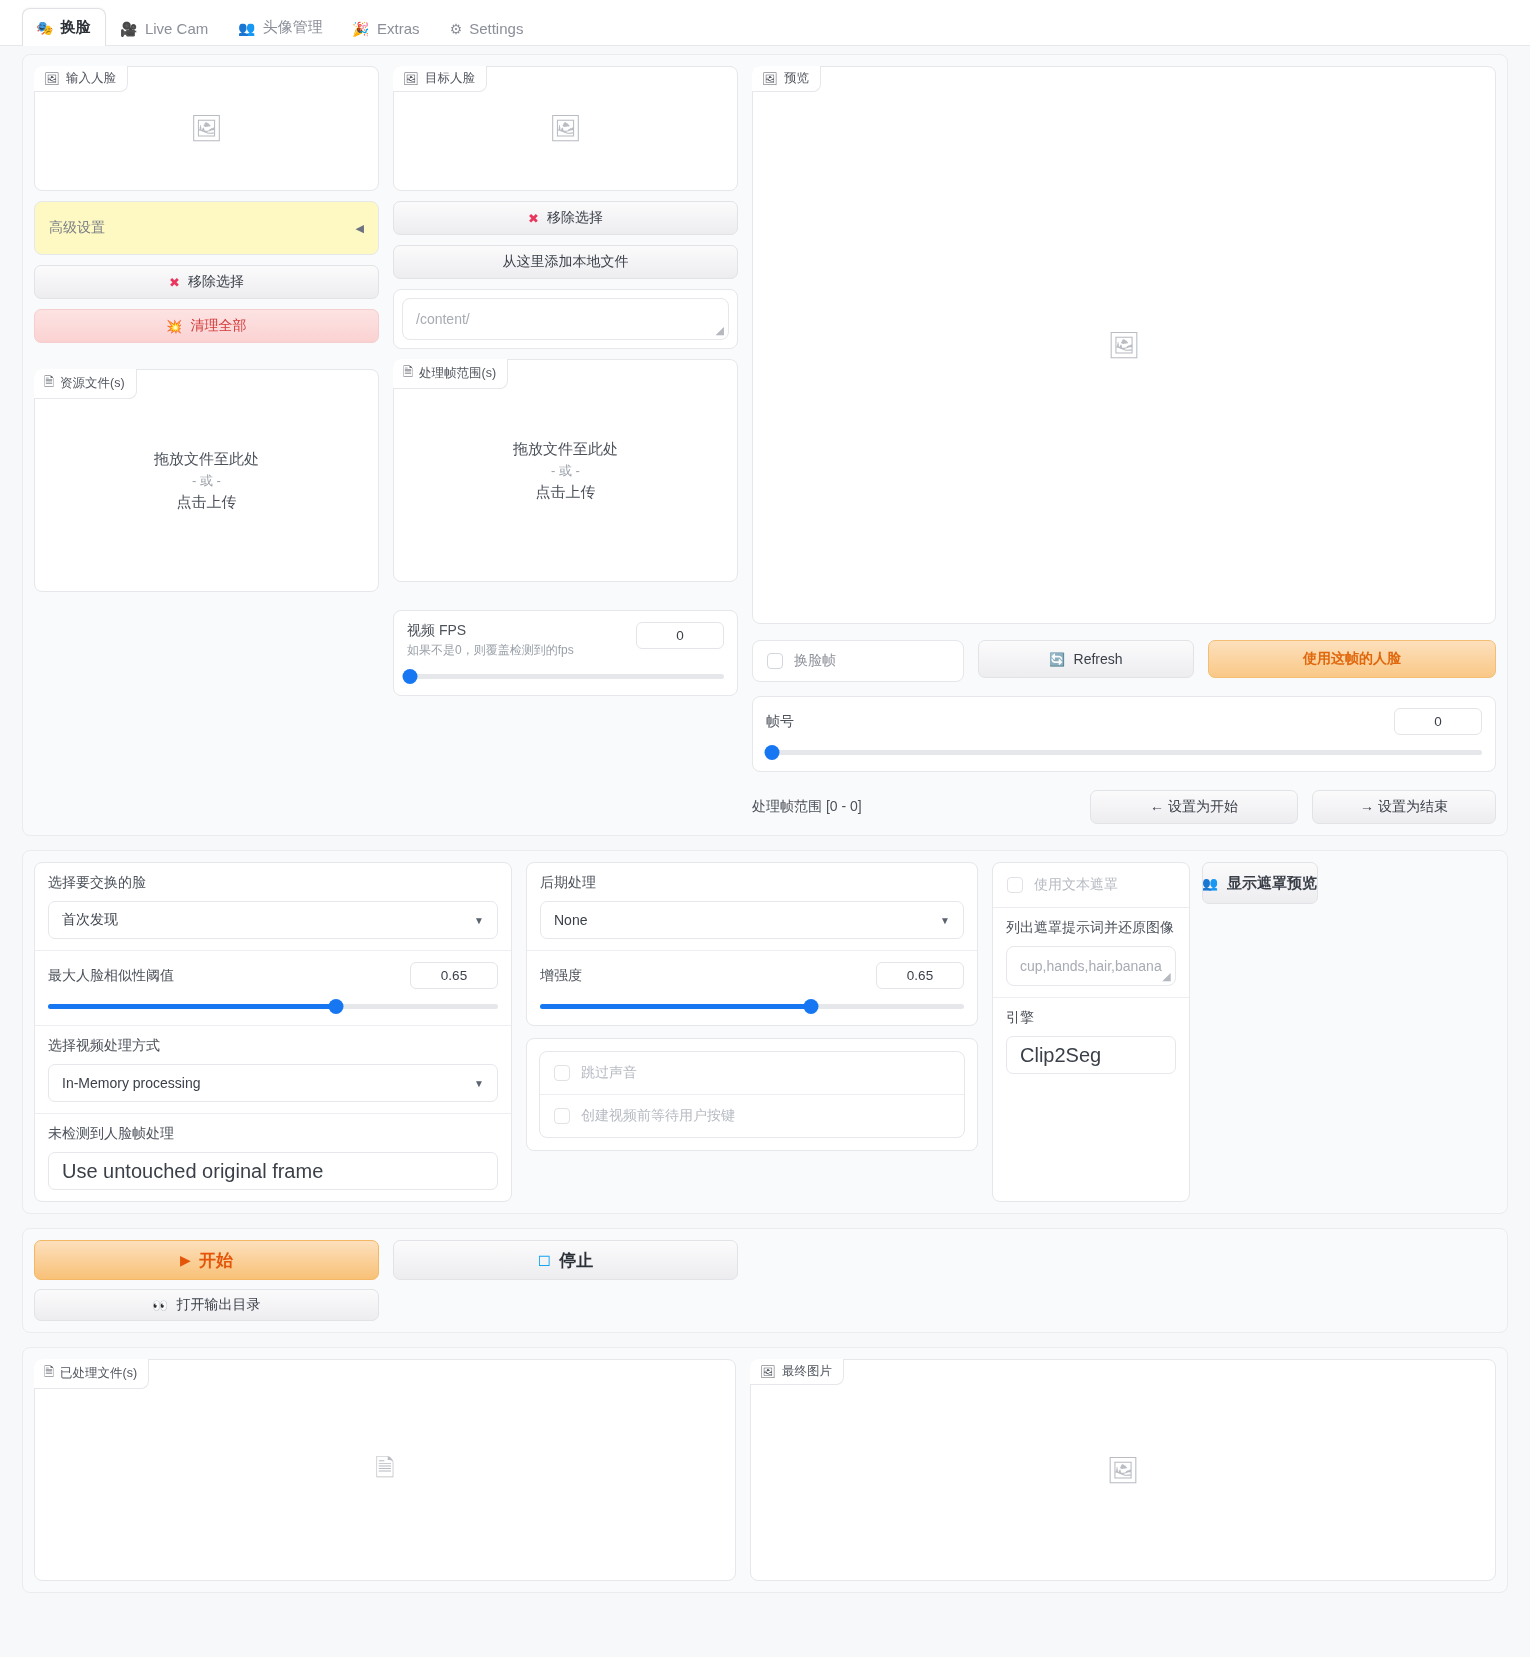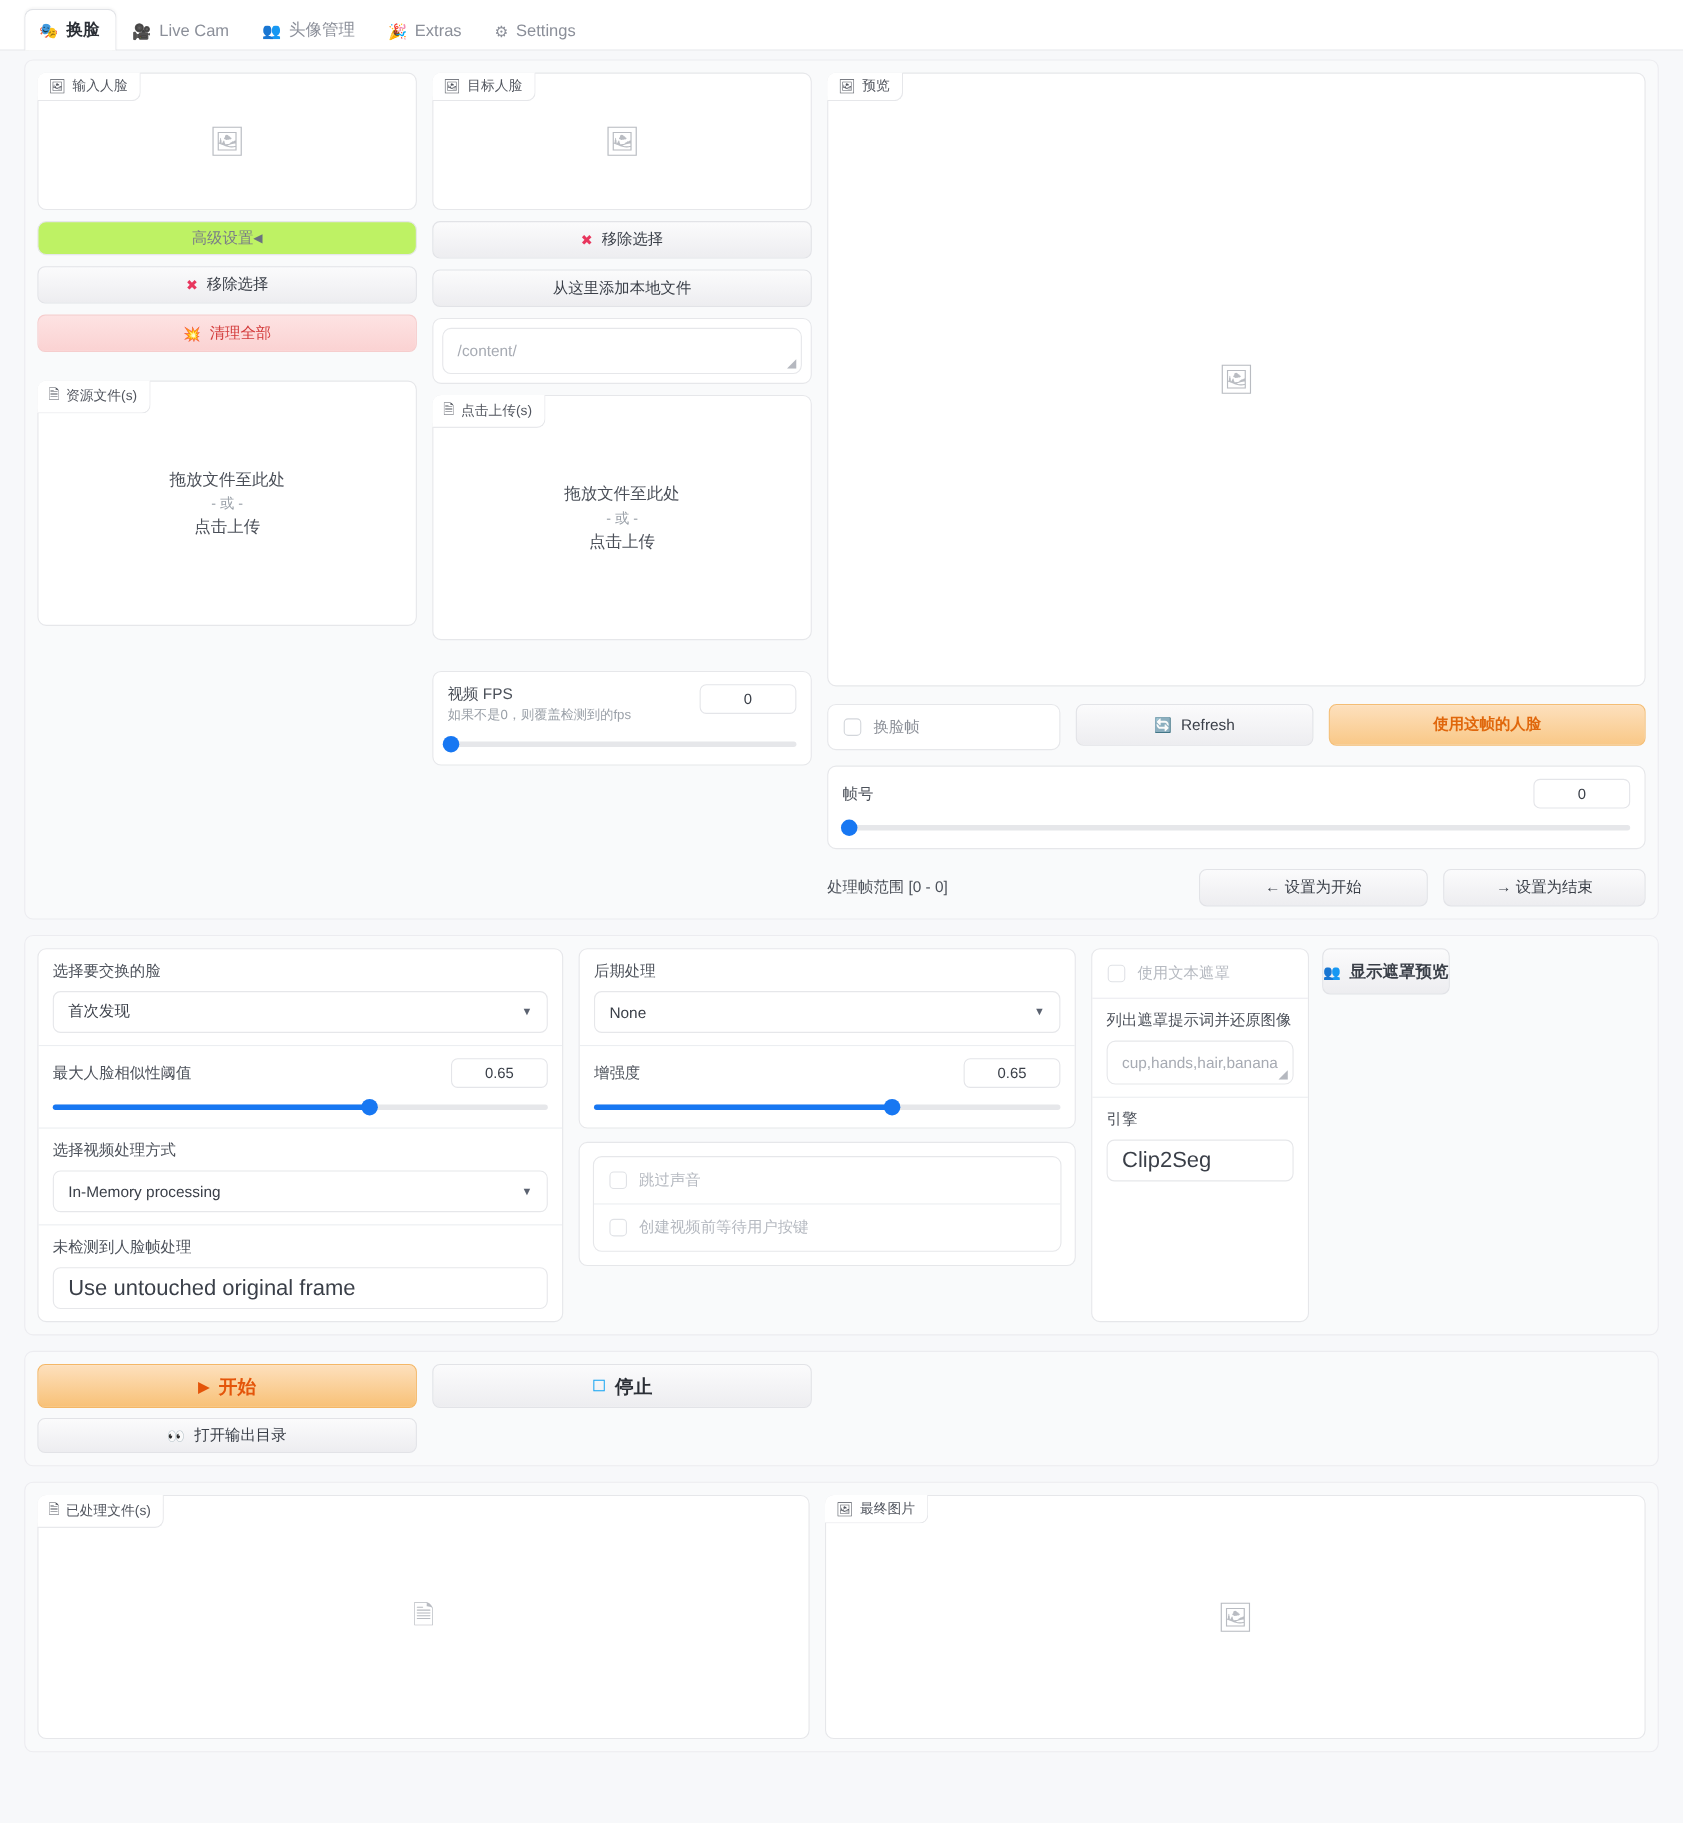--- a/index.html
+++ b/index.html
@@ -94,23 +94,23 @@
     background: linear-gradient(#fde0bd, #f8c177);
     border-color: #f4b766; color: #e4550a;
     font-size: 17px; font-weight: 700;
     height: 40px;
   }
   .btn.big { height: 40px; font-size: 17px; font-weight: 600; color: #2b2f36; }
   .btn .bi { font-size: 13px; line-height: 1; }
 
   
   .accordion {
-    display: flex; align-items: center; justify-content: center;
-    height: 31px; padding: 0 14px;
-    background: #bef264; border: 1px solid #e6e7ea; border-radius: 8px;
+    display: flex; align-items: center; justify-content: space-between;
+    height: 54px; padding: 0 14px;
+    background: #fef9c3; border: 1px solid #e6e7ea; border-radius: 8px;
     font-size: 14px; color: #7a7e87;
     cursor: pointer;
   }
   .accordion .caret { color: #6b7280; font-size: 11px; }
 
   
   .ta {
     position: relative;
     background: #fff; border: 1px solid #e6e7ea; border-radius: 8px;
     height: 42px;
@@ -294,21 +294,21 @@
           <div class="panel" style="padding:8px;">
             <div class="ta">
               <span>/content/</span>
               <span class="grip">◢</span>
             </div>
           </div>
 
           <div class="panel" style="height:223px;">
             <div class="plabel">
               <span>🗎</span>
-              <span>点击上传(s)</span>
+              <span>处理帧范围(s)</span>
             </div>
             <div class="dropzone" style="height:100%;">
               <div>拖放文件至此处</div>
               <div class="or">- 或 -</div>
               <div>点击上传</div>
             </div>
           </div>
 
           <div class="panel" style="margin-top:18px;">
             <div class="field">

